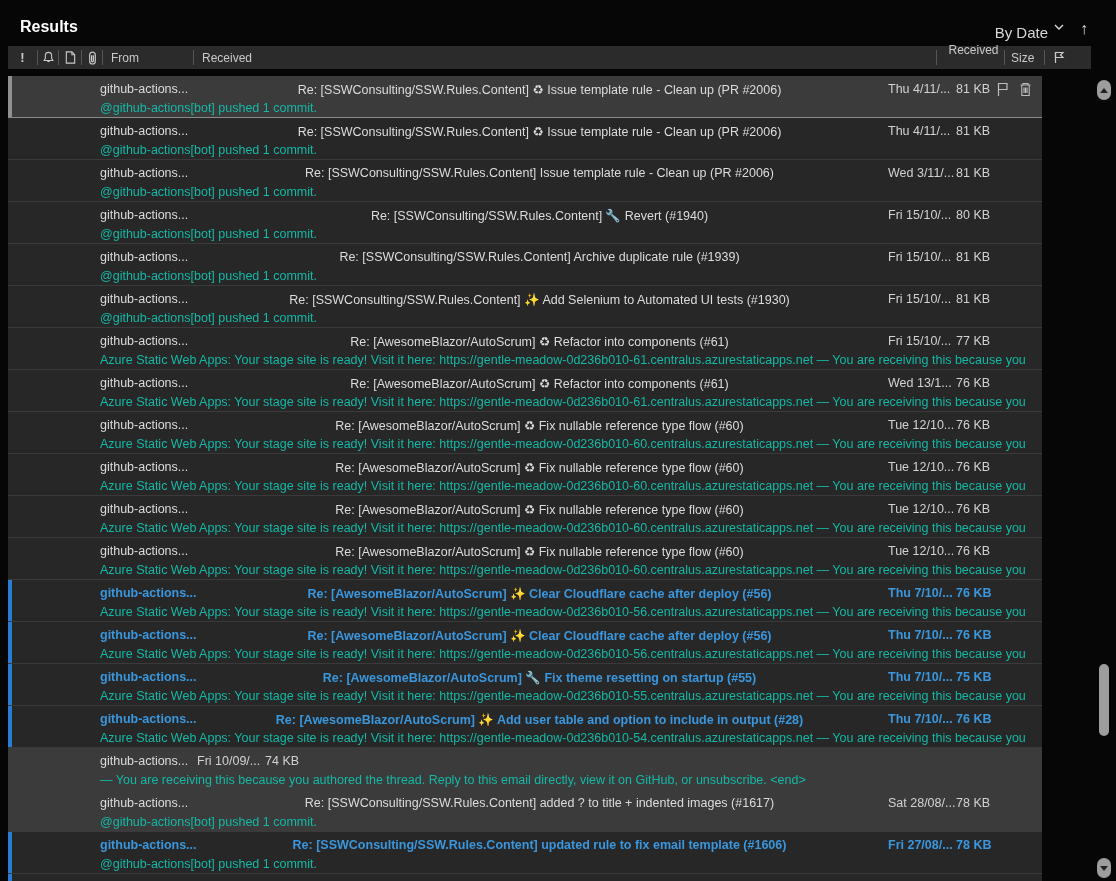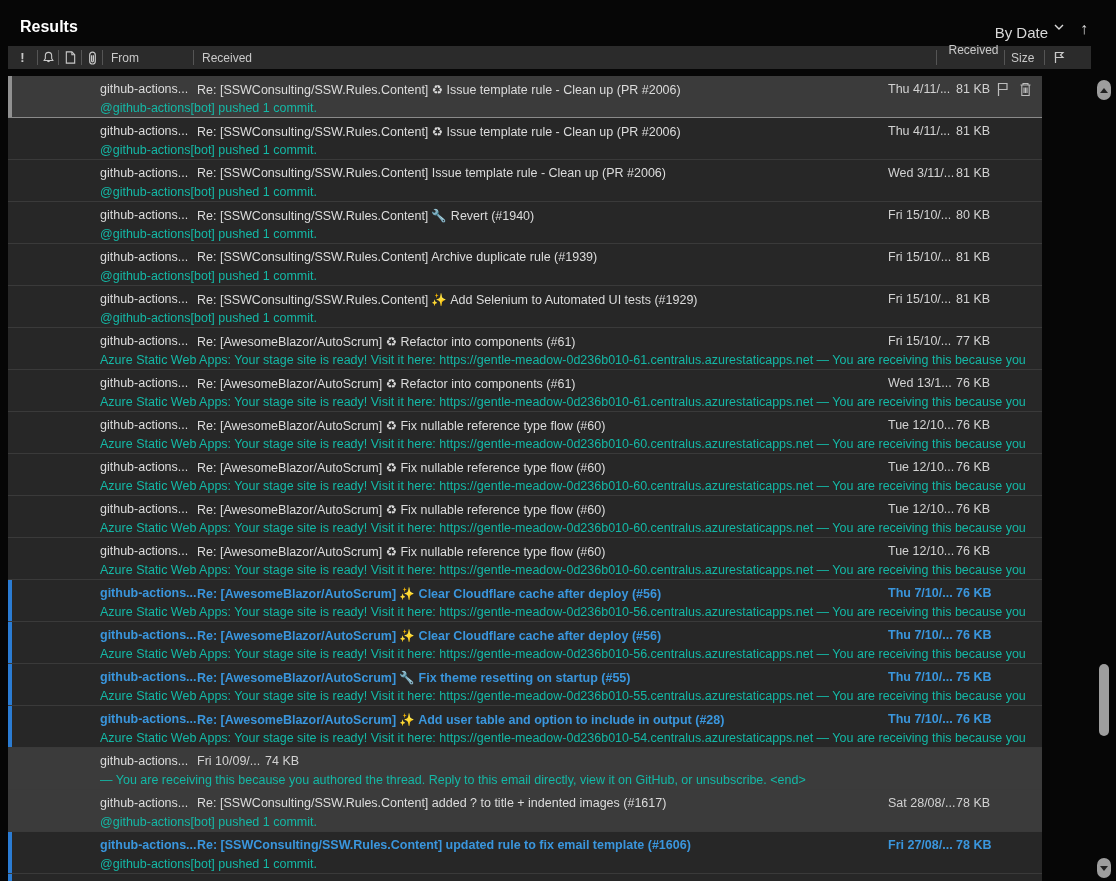--- a/index.html
+++ b/index.html
@@ -34,21 +34,21 @@
   .hicon{stroke:#c9c9c9;fill:none;stroke-width:1.2;}
   
   .list{position:absolute;left:8px;top:76px;width:1034px;height:812px;overflow:hidden;}
   .row{
     position:relative;height:41px;border-bottom:1px solid #3a3a3a;background:#272727;
     box-sizing:content-box;cursor:pointer;
   }
   .rowpad{position:absolute;left:92px;right:0;top:0;height:100%;}
   .line1{display:flex;align-items:center;height:20px;padding-top:3px;font-size:12.5px;white-space:nowrap;}
   .from{width:97px;flex-shrink:0;overflow:hidden;color:#dcdcdc;}
-  .subject{flex:1 1 auto;overflow:hidden;color:#dcdcdc;padding-right:6px;}
+  .subject{flex:1 1 auto;overflow:hidden;color:#dcdcdc;padding-right:6px;text-align:center;}
   .received{width:68px;flex-shrink:0;color:#d2d2d2;}
   .size{width:40px;flex-shrink:0;color:#d2d2d2;}
   .actions{width:46px;flex-shrink:0;display:flex;align-items:center;gap:10px;visibility:hidden;}
   .actions svg{display:block;cursor:pointer;}
   .line2{
     font-size:12.5px;color:#14b8a6;white-space:nowrap;overflow:hidden;
     padding-right:46px;height:18px;line-height:18px;
   }
   .row.unread .from,.row.unread .subject,.row.unread .received,.row.unread .size{
     color:#3a96dd;font-weight:bold;
@@ -231,21 +231,21 @@
               </svg>
           </span>
         </div>
         <div class="line2">@github-actions[bot] pushed 1 commit.</div>
       </div>
     </div>
       <div class="row">
       <div class="rowpad">
         <div class="line1">
           <span class="from">github-actions...</span>
-          <span class="subject">Re: [SSWConsulting/SSW.Rules.Content] ✨ Add Selenium to Automated UI tests (#1929)</span>
+          <span class="subject">Re: [SSWConsulting/SSW.Rules.Content] ✨ Add Selenium to Automated UI tests (#1930)</span>
           <span class="received">Fri 15/10/...</span>
           <span class="size">81 KB</span>
           <span class="actions">
             <svg width="13" height="15" viewBox="0 0 13 15">
                 <path d="M2.5 1.5 L11 1.5 L11 7.5 L2.5 7.5" stroke="#bdbdbd" stroke-width="1.2" fill="none"></path>
                 <path d="M2.5 1 L2.5 14" stroke="#bdbdbd" stroke-width="1.2"></path>
               </svg>
             <svg width="13" height="15" viewBox="0 0 13 15">
                 <path d="M1.5 3 L11.5 3 M4 3 L4 1.5 L9 1.5 L9 3 M2.8 3 L2.8 13.5 L10.2 13.5 L10.2 3 M5 5.5 L5 11 M6.5 5.5 L6.5 11 M8 5.5 L8 11" stroke="#bdbdbd" stroke-width="1.1" fill="none"></path>
               </svg>

